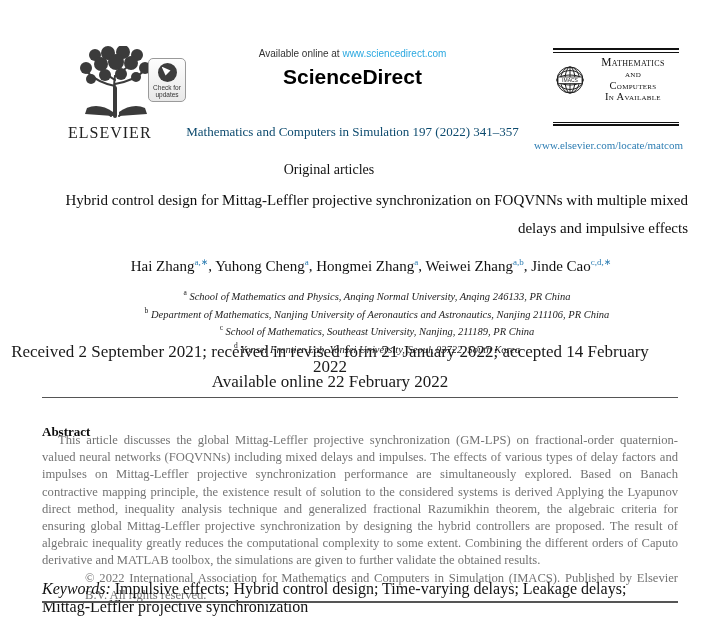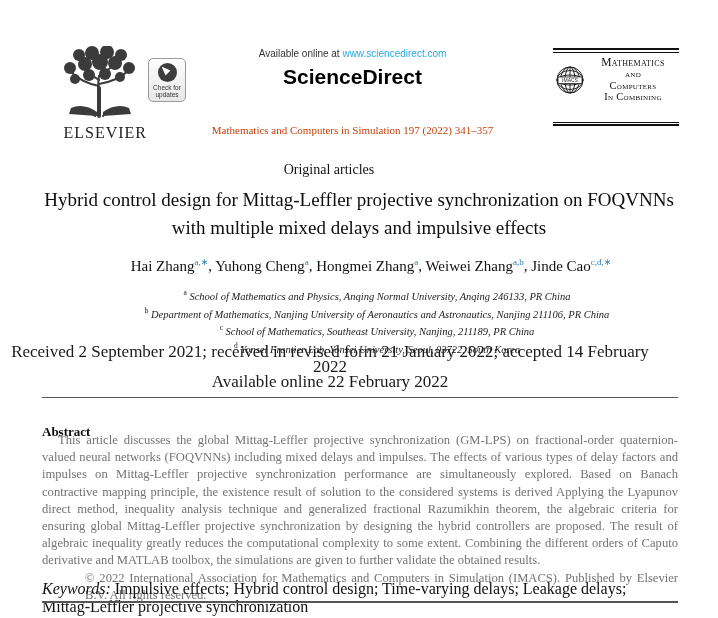--- a/index.html
+++ b/index.html
@@ -2,21 +2,21 @@
 <html><head>
 <meta charset="utf-8">
 <style>
   * { margin: 0; padding: 0; box-sizing: border-box; }
   html, body { background: #ffffff; }
   body { width: 718px; height: 618px; position: relative; overflow: hidden;
          font-family: "Liberation Serif", serif; color: #1a1a1a; }
   .page { position: absolute; left: 0; top: 0; width: 718px; height: 618px; background: #fff; }
 
   
-  .elsevier-block { position: absolute; left: 52px; top: 46px; width: 95px; text-align: right; }
+  .elsevier-block { position: absolute; left: 68px; top: 46px; width: 95px; text-align: left; }
   .elsevier-tree { width: 82px; height: 76px; margin: 0 auto; display: block; }
   .elsevier-name { font-family: "Liberation Serif", serif; font-size: 16px; letter-spacing: 1px;
                    color: #222; margin-top: 2px; }
 
   .check-badge { position: absolute; left: 148px; top: 58px; width: 38px; height: 44px;
                  border: 1px solid #9a9a9a; border-radius: 5px;
                  background: linear-gradient(#fdfdfd, #e8e8e8);
                  display: flex; flex-direction: column; align-items: center; justify-content: center;
                  cursor: pointer; }
   .check-badge-circle { width: 19px; height: 19px; border-radius: 50%; background: #3d3d3d; position: relative; overflow: hidden; }
@@ -24,39 +24,39 @@
                  background: #ffffff; clip-path: polygon(0 0, 100% 45%, 45% 100%); }
   .check-badge-text { font-family: "Liberation Sans", sans-serif; font-size: 6.5px; line-height: 7px;
                  color: #333; text-align: center; margin-top: 2px; }
 
   .header-center { position: absolute; left: 195px; top: 48px; width: 315px; text-align: center; }
   .avail-line { font-family: "Liberation Sans", sans-serif; font-size: 10px; color: #333; }
   .avail-line a { color: #2BA8E0; text-decoration: none; }
   .sd-logo { font-family: "Liberation Sans", sans-serif; font-weight: 700; font-size: 21px;
              color: #000000; margin-top: 6px; letter-spacing: 0px; }
   .journal-cite { position: absolute; left: 150px; top: 124px; width: 405px; text-align: center;
-             font-size: 11px; color: #c2410c; }
+             font-size: 13px; color: #0c4a6e; }
 
   .journal-box { position: absolute; left: 553px; top: 48px; width: 126px; }
   .jb-rule-thick { border-top: 2.5px solid #111; margin-bottom: 1.5px; }
   .jb-rule-thin  { border-top: 1px solid #111; }
   .jb-body { display: flex; align-items: center; padding: 4px 0 19px 0; }
   .imacs-globe { width: 34px; height: 34px; flex: 0 0 34px; }
   .jb-title { flex: 1; text-align: center; font-size: 10.5px; line-height: 11.5px;
               font-variant: small-caps; letter-spacing: 0.3px; color: #111; }
   .jb-title .l1 { font-size: 11.5px; }
   .journal-url { position: absolute; left: 503px; top: 139px; width: 180px; text-align: right;
               font-size: 11px; color: #2E7EB3; }
   .journal-url a { color: #2E7EB3; text-decoration: none; }
 
   
   .section-label { position: absolute; left: 0; top: 162px; width: 658px; text-align: center;
               font-size: 14px; color: #111; }
-  .paper-title { position: absolute; left: 30px; top: 186px; width: 658px; text-align: center;
-              font-size: 19px; line-height: 28px; color: #0d0d0d; }
+  .paper-title { position: absolute; left: 30px; top: 186px; width: 658px; text-align: right;
+              font-size: 15px; line-height: 28px; color: #0d0d0d; }
   .authors { position: absolute; left: 0; top: 257px; width: 718px; text-align: center;
               font-size: 15px; color: #111; padding-left: 24px; }
   .authors sup { font-size: 9px; color: #2E7EB3; }
   .affiliations { position: absolute; left: 18px; top: 286px; width: 718px; text-align: center;
               font-size: 10.5px; line-height: 14px; font-style: italic; color: #222; }
   .affiliations sup { font-style: normal; font-size: 7.5px; color: #222; }
   .dates { position: absolute; left: 0; top: 344px; width: 660px; text-align: center;
               font-size: 17px; line-height: 15px; color: #1a1a1a; }
 
   
@@ -139,27 +139,30 @@
           <line x1="4" y1="17" x2="30" y2="17"></line>
           <line x1="17" y1="4" x2="17" y2="30"></line>
         </g>
         <rect x="5" y="14" width="24" height="6.5" fill="#fff" stroke="#222" stroke-width="0.8"></rect>
         <text x="17" y="19.3" text-anchor="middle" font-family="Liberation Sans, sans-serif" font-size="5" fill="#222">IMACS</text>
       </svg>
       <div class="jb-title">
         <div class="l1">Mathematics</div>
         <div>and</div>
         <div>Computers</div>
-        <div>In Combining</div>
+        <div>In Available</div>
       </div>
     </div>
     <div class="jb-rule-thin"></div>
     <div class="jb-rule-thick" style="margin-top:1.5px;margin-bottom:0;"></div>
   </div>
 
+  <div class="journal-url">
+    <a href="#">www.elsevier.com/locate/matcom</a>
+  </div>
 
   <div class="section-label">Original articles</div>
 
   <h1 class="paper-title" style="font-weight:normal;">Hybrid control design for Mittag-Leffler projective synchronization on FOQVNNs with multiple mixed delays and impulsive effects</h1>
 
   <div class="authors"><span>Hai Zhang<sup>a,∗</sup></span>, <span>Yuhong Cheng<sup>a</sup></span>, <span>Hongmei Zhang<sup>a</sup></span>, <span>Weiwei Zhang<sup>a,b</sup></span>, <span>Jinde Cao<sup>c,d,∗</sup></span></div>
 
   <div class="affiliations">
       <div><sup>a</sup> School of Mathematics and Physics, Anqing Normal University, Anqing 246133, PR China</div>
       <div><sup>b</sup> Department of Mathematics, Nanjing University of Aeronautics and Astronautics, Nanjing 211106, PR China</div>

